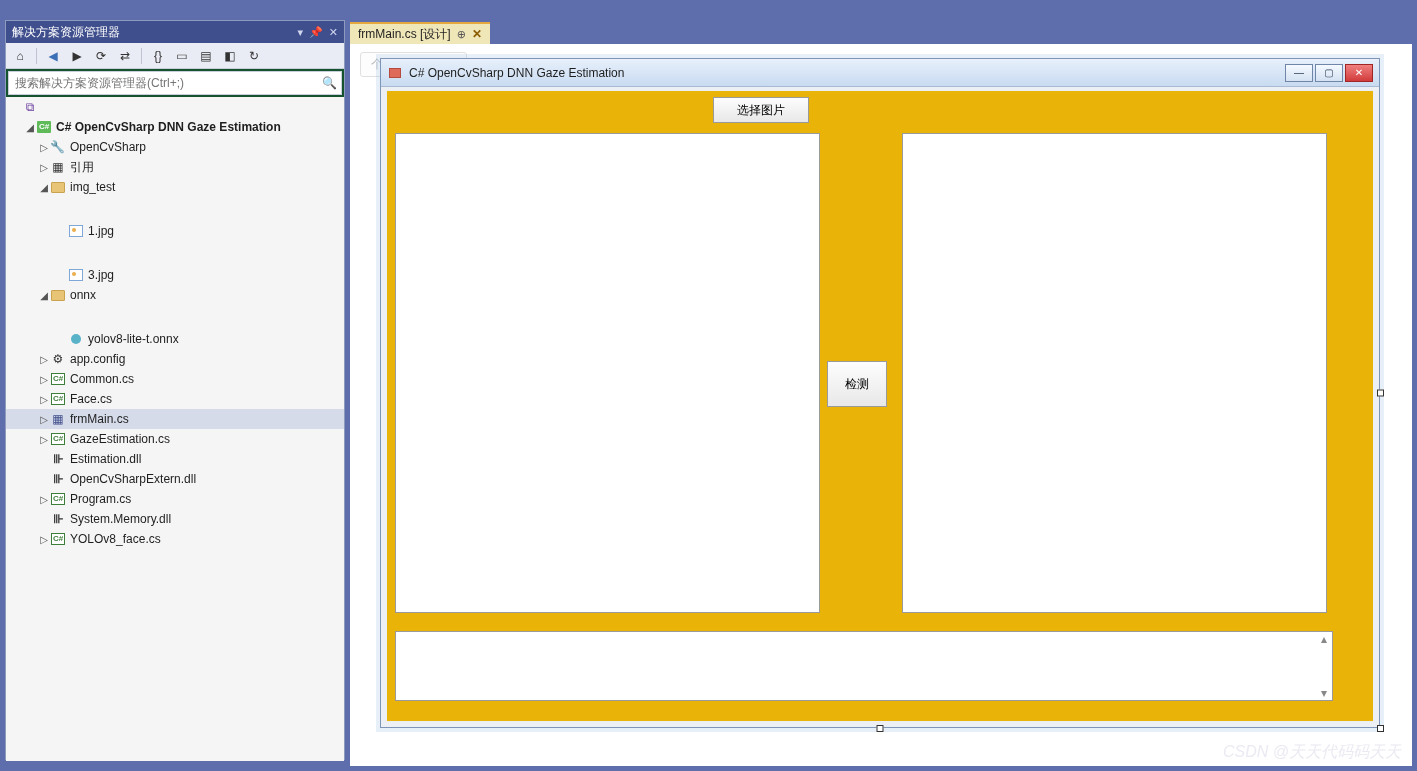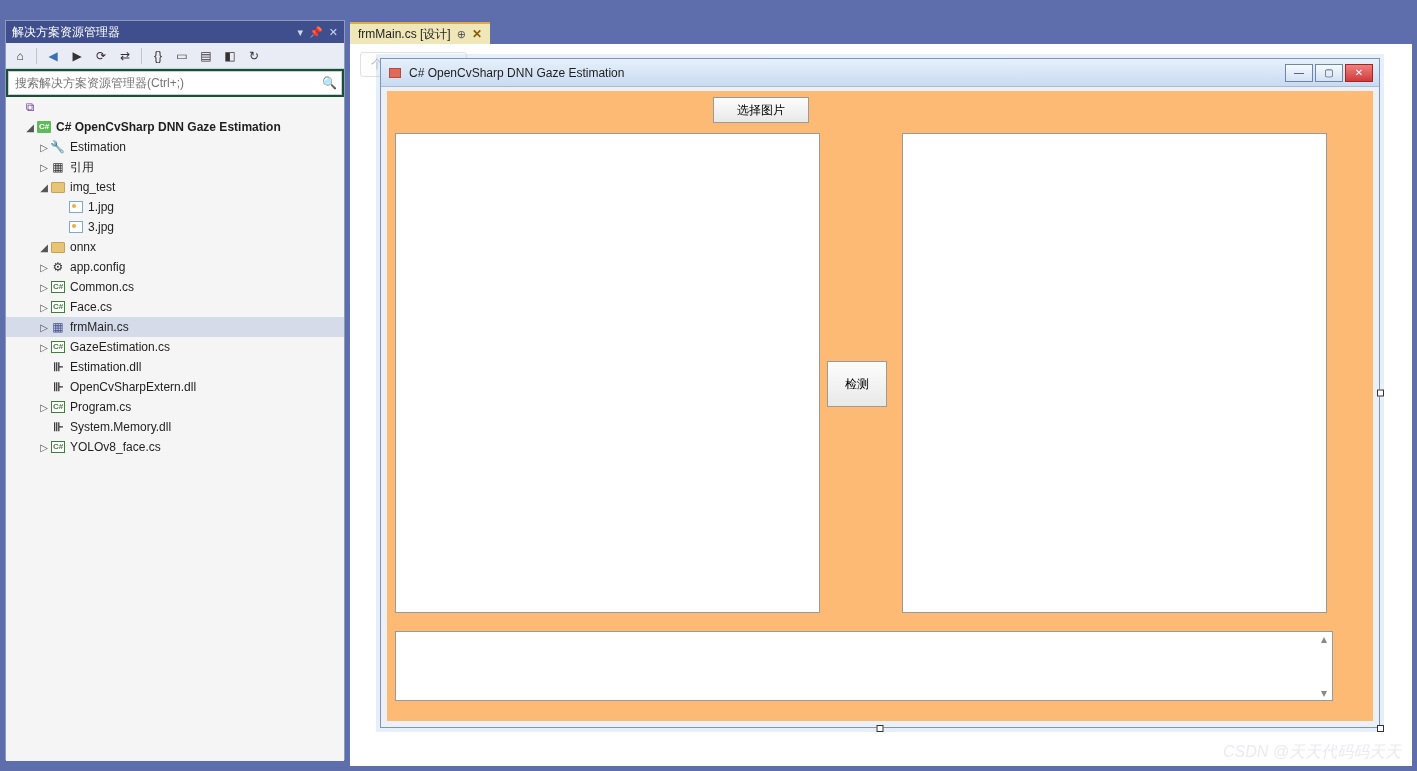--- a/index.html
+++ b/index.html
@@ -18,21 +18,21 @@
 .search-row input { flex: 1; border: none; outline: none; padding: 0 6px; color: #888; background: transparent; }
 .search-row .search-icon { width: 22px; text-align: center; color: #555; }
 
 .tree { background: #F5F5F5; overflow: auto; height: calc(100% - 22px - 26px - 26px); }
 .tree-row { display: flex; align-items: center; height: 20px; padding-right: 4px; cursor: pointer; white-space: nowrap; }
 .tree-row.selected { background: #D6DBE9; }
 .tree-row .twisty { width: 12px; text-align: center; color: #555; font-size: 10px; }
 .tree-row .icon { width: 16px; height: 16px; margin-right: 4px; display: inline-flex; align-items: center; justify-content: center; }
 .tree-row .label { font-size: 12px; color: #1E1E1E; }
 .tree-row.bold .label { font-weight: bold; }
-.ind0 { padding-left: 4px; } .ind1 { padding-left: 18px; } .ind2 { padding-left: 32px; } .ind3 { padding-left: 50px; }
+.ind0 { padding-left: 4px; } .ind1 { padding-left: 18px; } .ind2 { padding-left: 32px; } .ind3 { padding-left: 50px; margin-top: 24px; }
 
 
 .ico-sln { color: #6B3FA0; } 
 .ico-csharp { display:inline-block; width:14px; height:12px; background:#5FBB5A; color:#fff; font-size:8px; line-height:12px; text-align:center; border-radius:1px; font-weight:bold;}
 .ico-wrench { color:#333; }
 .ico-ref { color:#333; }
 .ico-folder { display:inline-block; width:14px; height:11px; background:#E8C477; border:1px solid #C9A34F; border-radius:1px;}
 .ico-img { display:inline-block; width:14px; height:12px; background:#fff; border:1px solid #7FA8D9; position:relative;}
 .ico-img::after{content:""; position:absolute; left:2px; top:2px; width:4px; height:4px; background:#EAAE4E; border-radius:50%;}
 .ico-onnx { display:inline-block; width:10px; height:10px; background:#59B3C8; border-radius:50%;}
@@ -52,21 +52,21 @@
 .designer { position: absolute; left: 350px; top: 44px; right: 5px; bottom: 5px; background: #fff; overflow: hidden; }
 .hint-pill { position:absolute; left:10px; top:8px; background:#fdfdfd; border:1px solid #e0e0e0; border-radius:3px; padding:3px 10px; color:#bbb; font-size:12px;}
 .form-window { position: absolute; left: 30px; top: 14px; width: 1000px; height: 670px; border: 1px solid #7E95B7; background: #ECEFF4; box-shadow: 0 0 0 4px rgba(160,190,230,0.25); }
 .form-titlebar { height: 28px; background: linear-gradient(#E7F0FB, #C9DBF1); border-bottom: 1px solid #A8BAD4; display: flex; align-items: center; padding: 0 6px; }
 .form-titlebar .form-icon { width: 16px; height: 16px; margin-right: 6px; display:inline-flex; align-items:center; justify-content:center;}
 .form-titlebar .form-icon span{display:inline-block;width:12px;height:10px;background:#E06A5A;border:1px solid #B34C3E;}
 .form-titlebar .form-title { flex: 1; color: #1E1E1E; font-size: 12px; }
 .win-btns { display: flex; gap: 2px; }
 .win-btn { width: 28px; height: 18px; border: 1px solid #6F86A8; background: linear-gradient(#F5FAFF,#D4E2F2); display:flex; align-items:center; justify-content:center; font-size:10px; color:#2B3C55; cursor:pointer;}
 .win-btn.close { background: linear-gradient(#F08080,#D23B3B); color:#fff; border-color:#A02525;}
-.form-client { position: absolute; left: 6px; right: 6px; top: 32px; bottom: 6px; background: #fdba74; }
+.form-client { position: absolute; left: 6px; right: 6px; top: 32px; bottom: 6px; background: #eab308; }
 
 .btn-select { position: absolute; left: 326px; top: 6px; width: 96px; height: 26px; background: linear-gradient(#FDFDFD,#E8E8E8); border: 1px solid #9A9A9A; cursor:pointer; font-size:12px;}
 .btn-detect { position: absolute; left: 440px; top: 270px; width: 60px; height: 46px; background: linear-gradient(#FDFDFD,#E8E8E8); border: 1px solid #9A9A9A; cursor:pointer; font-size:12px;}
 .picbox { position: absolute; background: #fff; border: 1px solid #9A9A9A; }
 .picbox.left { left: 8px; top: 42px; width: 425px; height: 480px; }
 .picbox.right { left: 515px; top: 42px; width: 425px; height: 480px; }
 .textbox-bottom { position: absolute; left: 8px; top: 540px; right: 40px; height: 70px; background:#fff; border:1px solid #9A9A9A; }
 .scroll-stub { position:absolute; right:0; top:0; width:16px; height:100%; display:flex; flex-direction:column; justify-content:space-between; align-items:center; color:#888;}
 
 
@@ -115,21 +115,21 @@
     <div class="tree-row ind1 bold">
         <span class="twisty">◢</span>
         <span class="icon">
           <span class="ico-csharp">C#</span>
         </span>
         <span class="label">C# OpenCvSharp DNN Gaze Estimation</span>
       </div>
     <div class="tree-row ind2">
         <span class="twisty">▷</span>
         <span class="icon ico-wrench">🔧</span>
-        <span class="label">Estimation</span>
+        <span class="label">OpenCvSharp</span>
       </div>
     <div class="tree-row ind2">
         <span class="twisty">▷</span>
         <span class="icon ico-ref">▦</span>
         <span class="label">引用</span>
       </div>
     <div class="tree-row ind2">
         <span class="twisty">◢</span>
         <span class="icon">
           <span class="ico-folder"></span>
@@ -149,20 +149,27 @@
           <span class="ico-img"></span>
         </span>
         <span class="label">3.jpg</span>
       </div>
     <div class="tree-row ind2">
         <span class="twisty">◢</span>
         <span class="icon">
           <span class="ico-folder"></span>
         </span>
         <span class="label">onnx</span>
+      </div>
+    <div class="tree-row ind3">
+        <span class="twisty"></span>
+        <span class="icon">
+          <span class="ico-onnx"></span>
+        </span>
+        <span class="label">yolov8-lite-t.onnx</span>
       </div>
     <div class="tree-row ind2">
         <span class="twisty">▷</span>
         <span class="icon ico-config">⚙</span>
         <span class="label">app.config</span>
       </div>
     <div class="tree-row ind2">
         <span class="twisty">▷</span>
         <span class="icon">
           <span class="ico-cs">C#</span>

